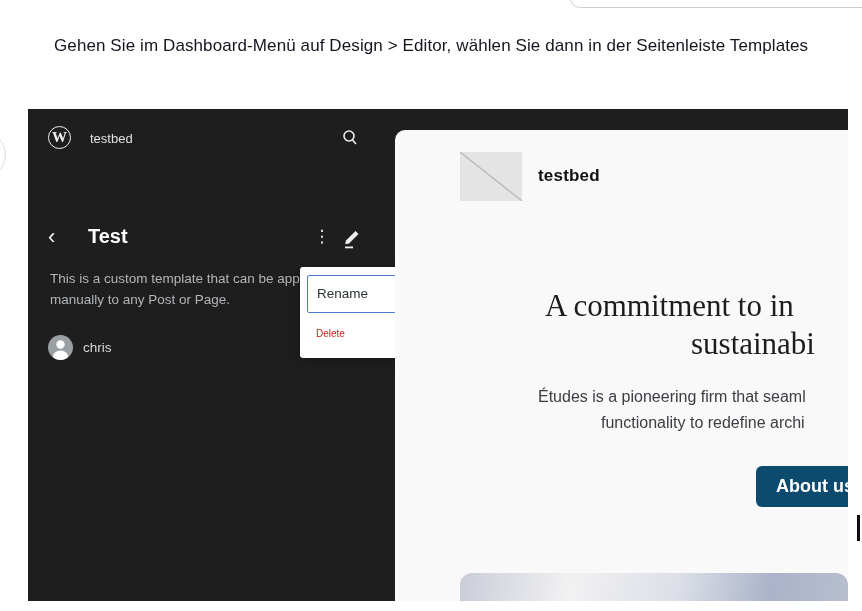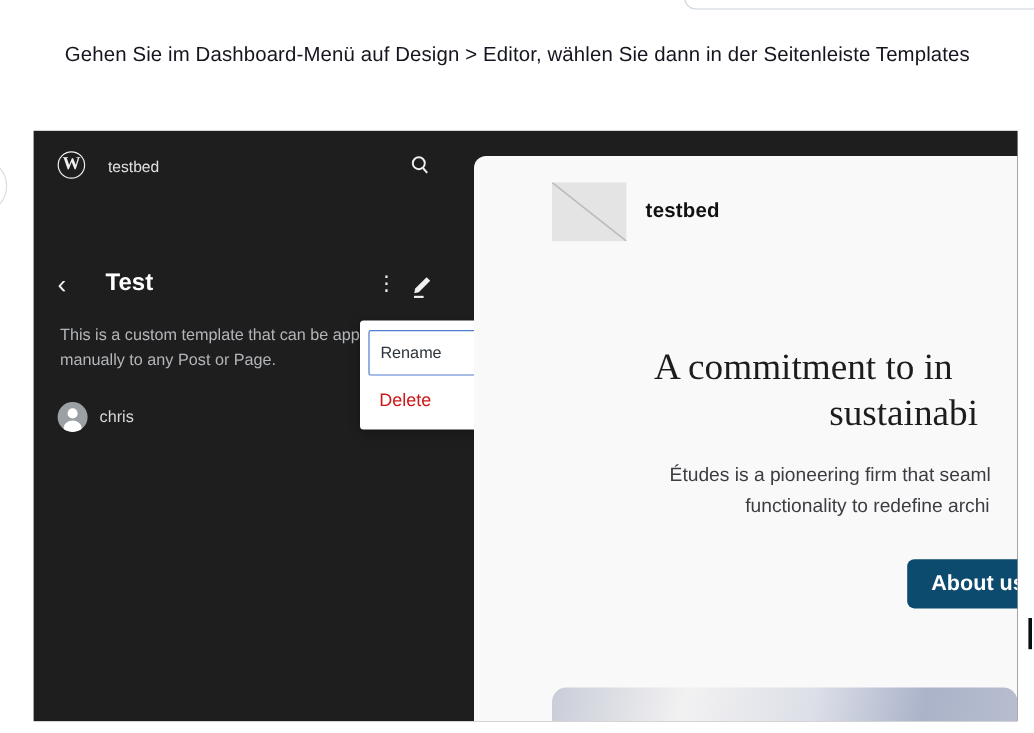--- a/index.html
+++ b/index.html
@@ -73,41 +73,41 @@
     background:#fff; border-radius:3px;
     box-shadow:0 3px 10px rgba(0,0,0,.25), 0 0 0 1px rgba(0,0,0,.04);
   }
   .menu-item-rename {
     position:absolute; left:7px; top:8px; width:183px; height:38px;
     border:1.5px solid #4f7cd0; border-radius:2px;
     font-size:13.5px; color:#2c3338; line-height:35px; padding-left:9px;
     background:#fff;
   }
   .menu-item-delete {
-    position:absolute; left:16px; top:57px; font-size:15px; color:#cc1818; line-height:20px;
+    position:absolute; left:16px; top:57px; font-size:10px; color:#cc1818; line-height:20px;
   }
 
   
   .preview {
     position:absolute; left:367px; top:21px; width:453px; height:471px;
     background:#f9f9f9; border-top-left-radius:10px; overflow:hidden;
   }
   .ph-img { position:absolute; left:65px; top:22px; width:62px; height:49px; background:#e4e4e4; }
   .pv-site-title {
     position:absolute; left:143px; top:36px; font-size:17px; font-weight:bold; color:#111111;
     letter-spacing:.2px;
   }
   .pv-h1-l1, .pv-h1-l2 {
     position:absolute; white-space:nowrap;
     font-family:"Liberation Serif", serif; font-size:31px; color:#1c1c1c;
   }
   .pv-h1-l1 { left:150px; top:158px;text-align:right; }
   .pv-h1-l2 { left:296px; top:196px; }
   .pv-p-l1, .pv-p-l2 {
-    position:absolute; white-space:nowrap; font-size:16px; color:#3c3c43;margin-left:20px;
+    position:absolute; white-space:nowrap; font-size:16px; color:#3c3c43;
   }
   .pv-p-l1 { left:143px; top:258px; }
   .pv-p-l2 { left:206px; top:284px;text-align:center; }
   .about-btn {
     position:absolute; left:361px; top:336px; height:41px; padding:0 20px;
     background:#0c4a6e; color:#ffffff; font-size:18px; font-weight:bold;
     border:none; border-radius:6px; line-height:41px; white-space:nowrap;
   }
   .pv-bottom-img {
     position:absolute; left:65px; top:443px; width:388px; height:80px;

